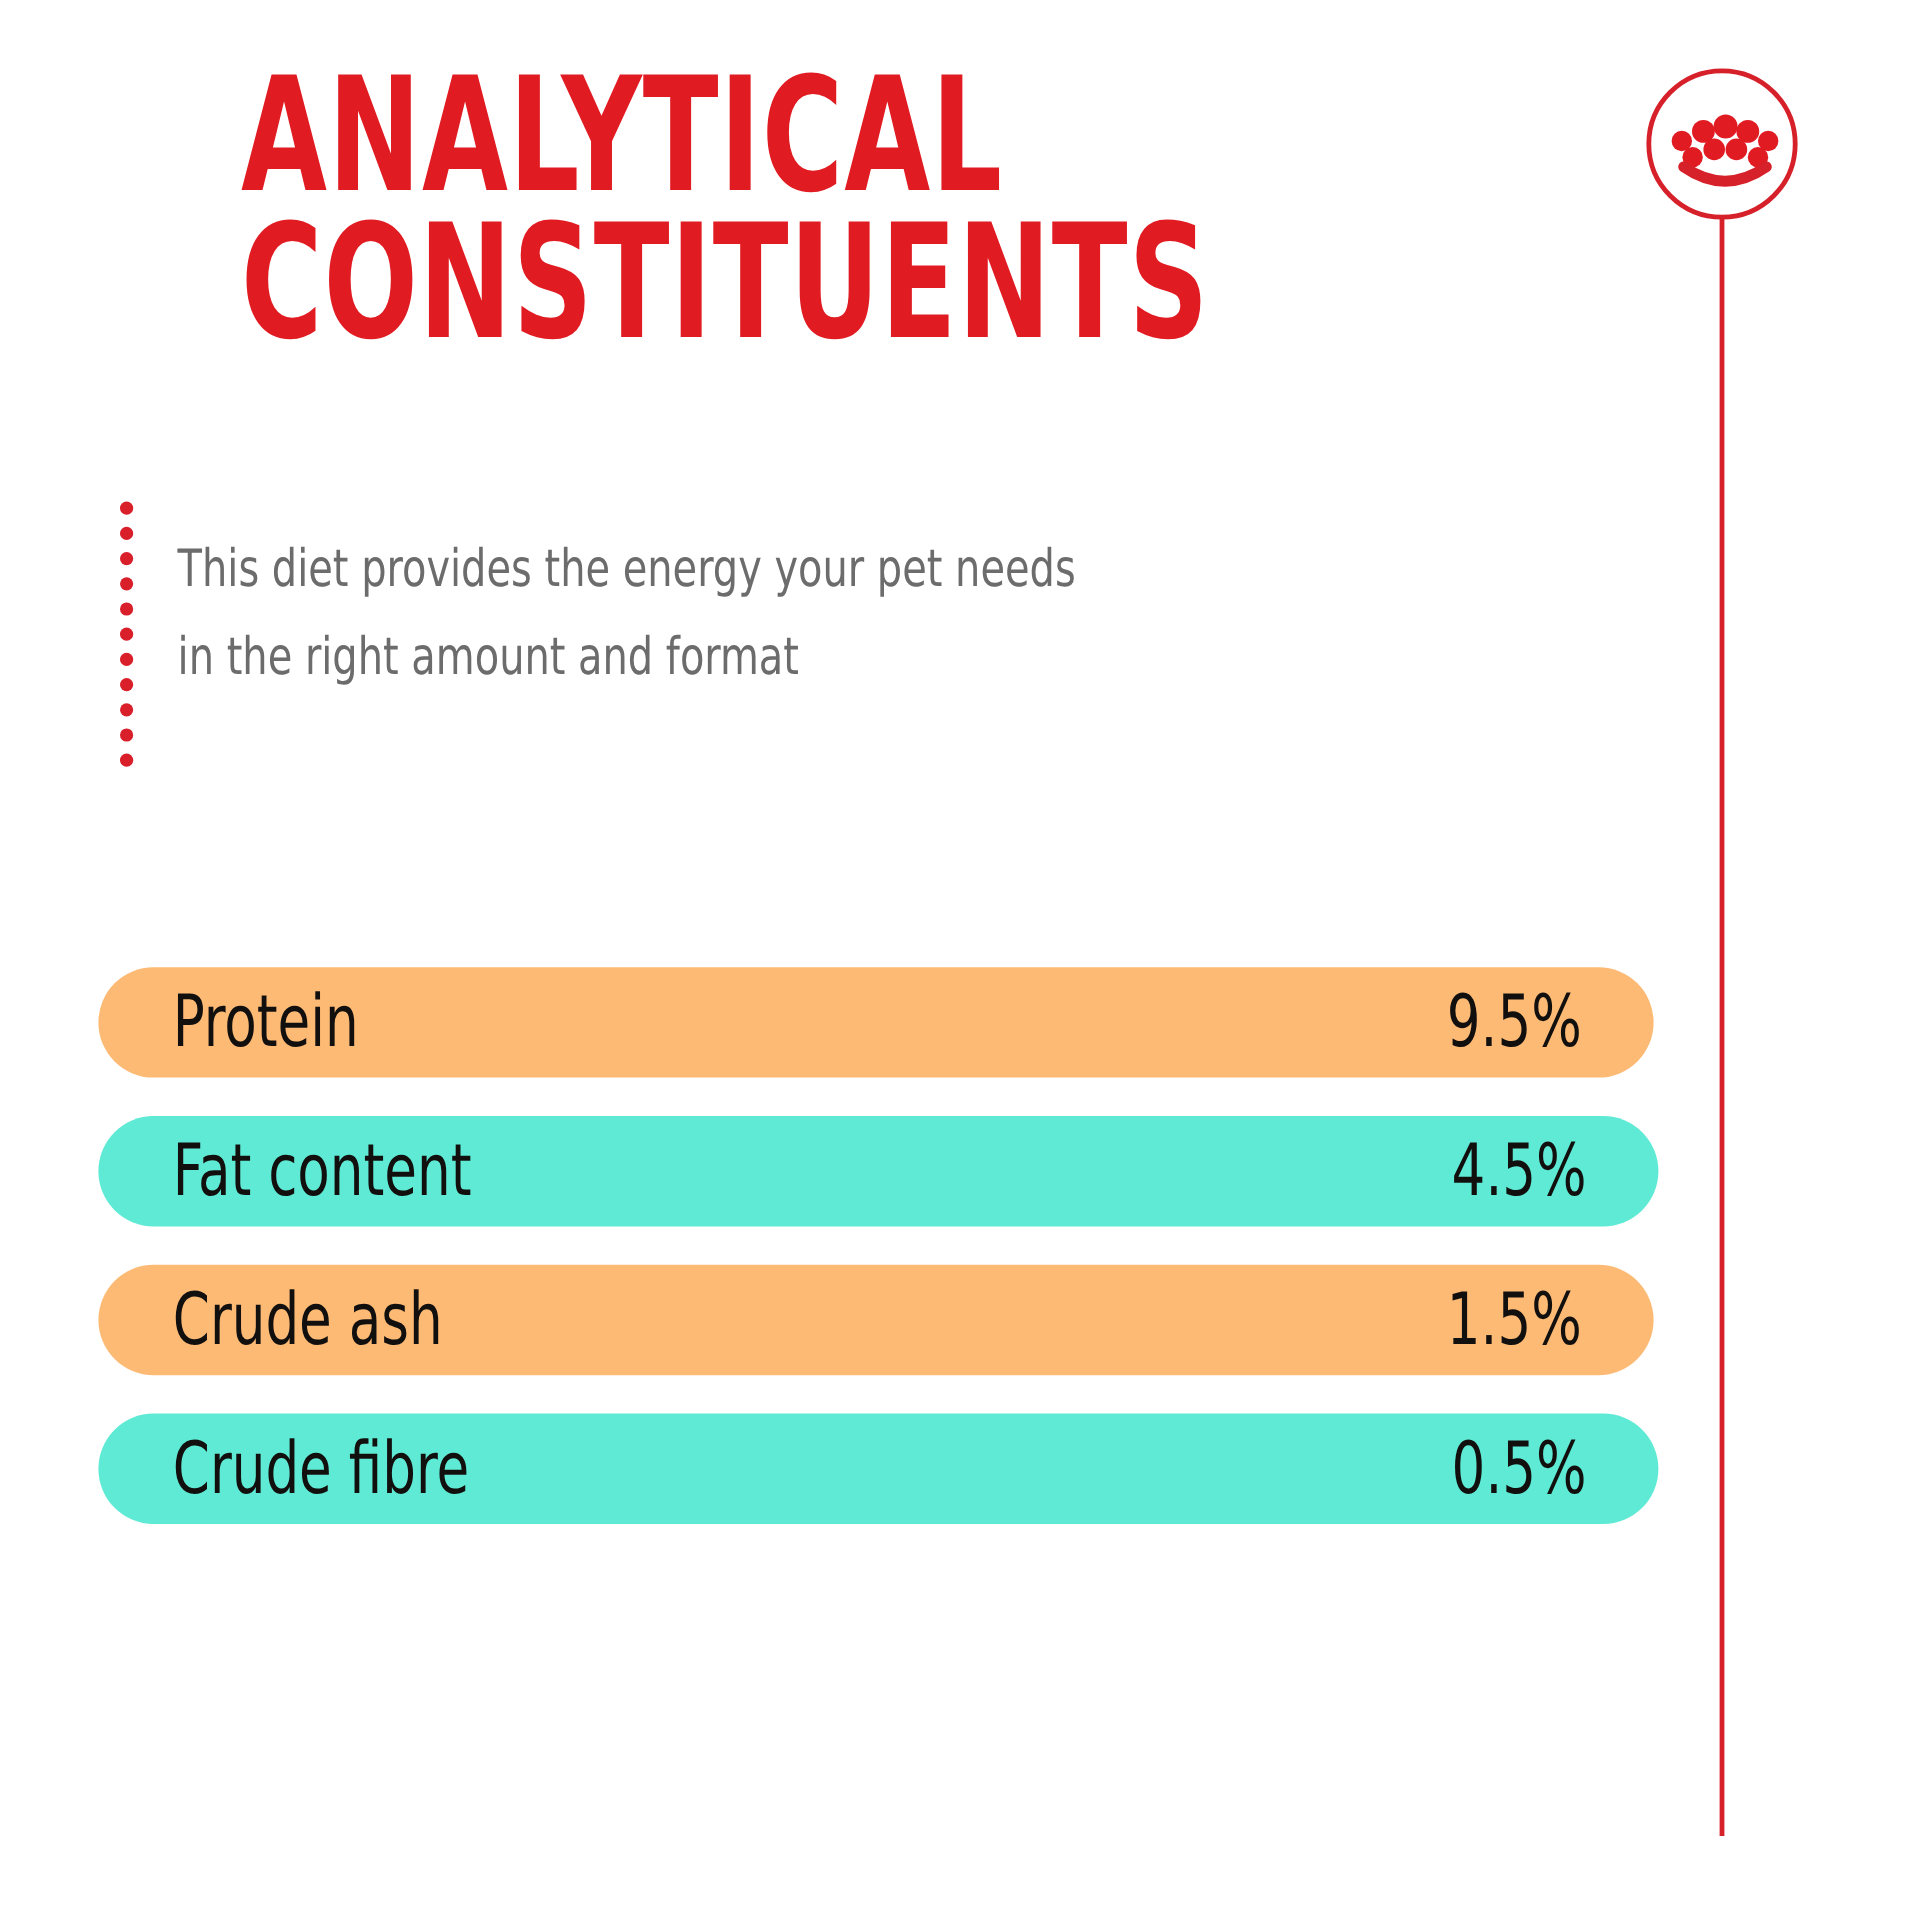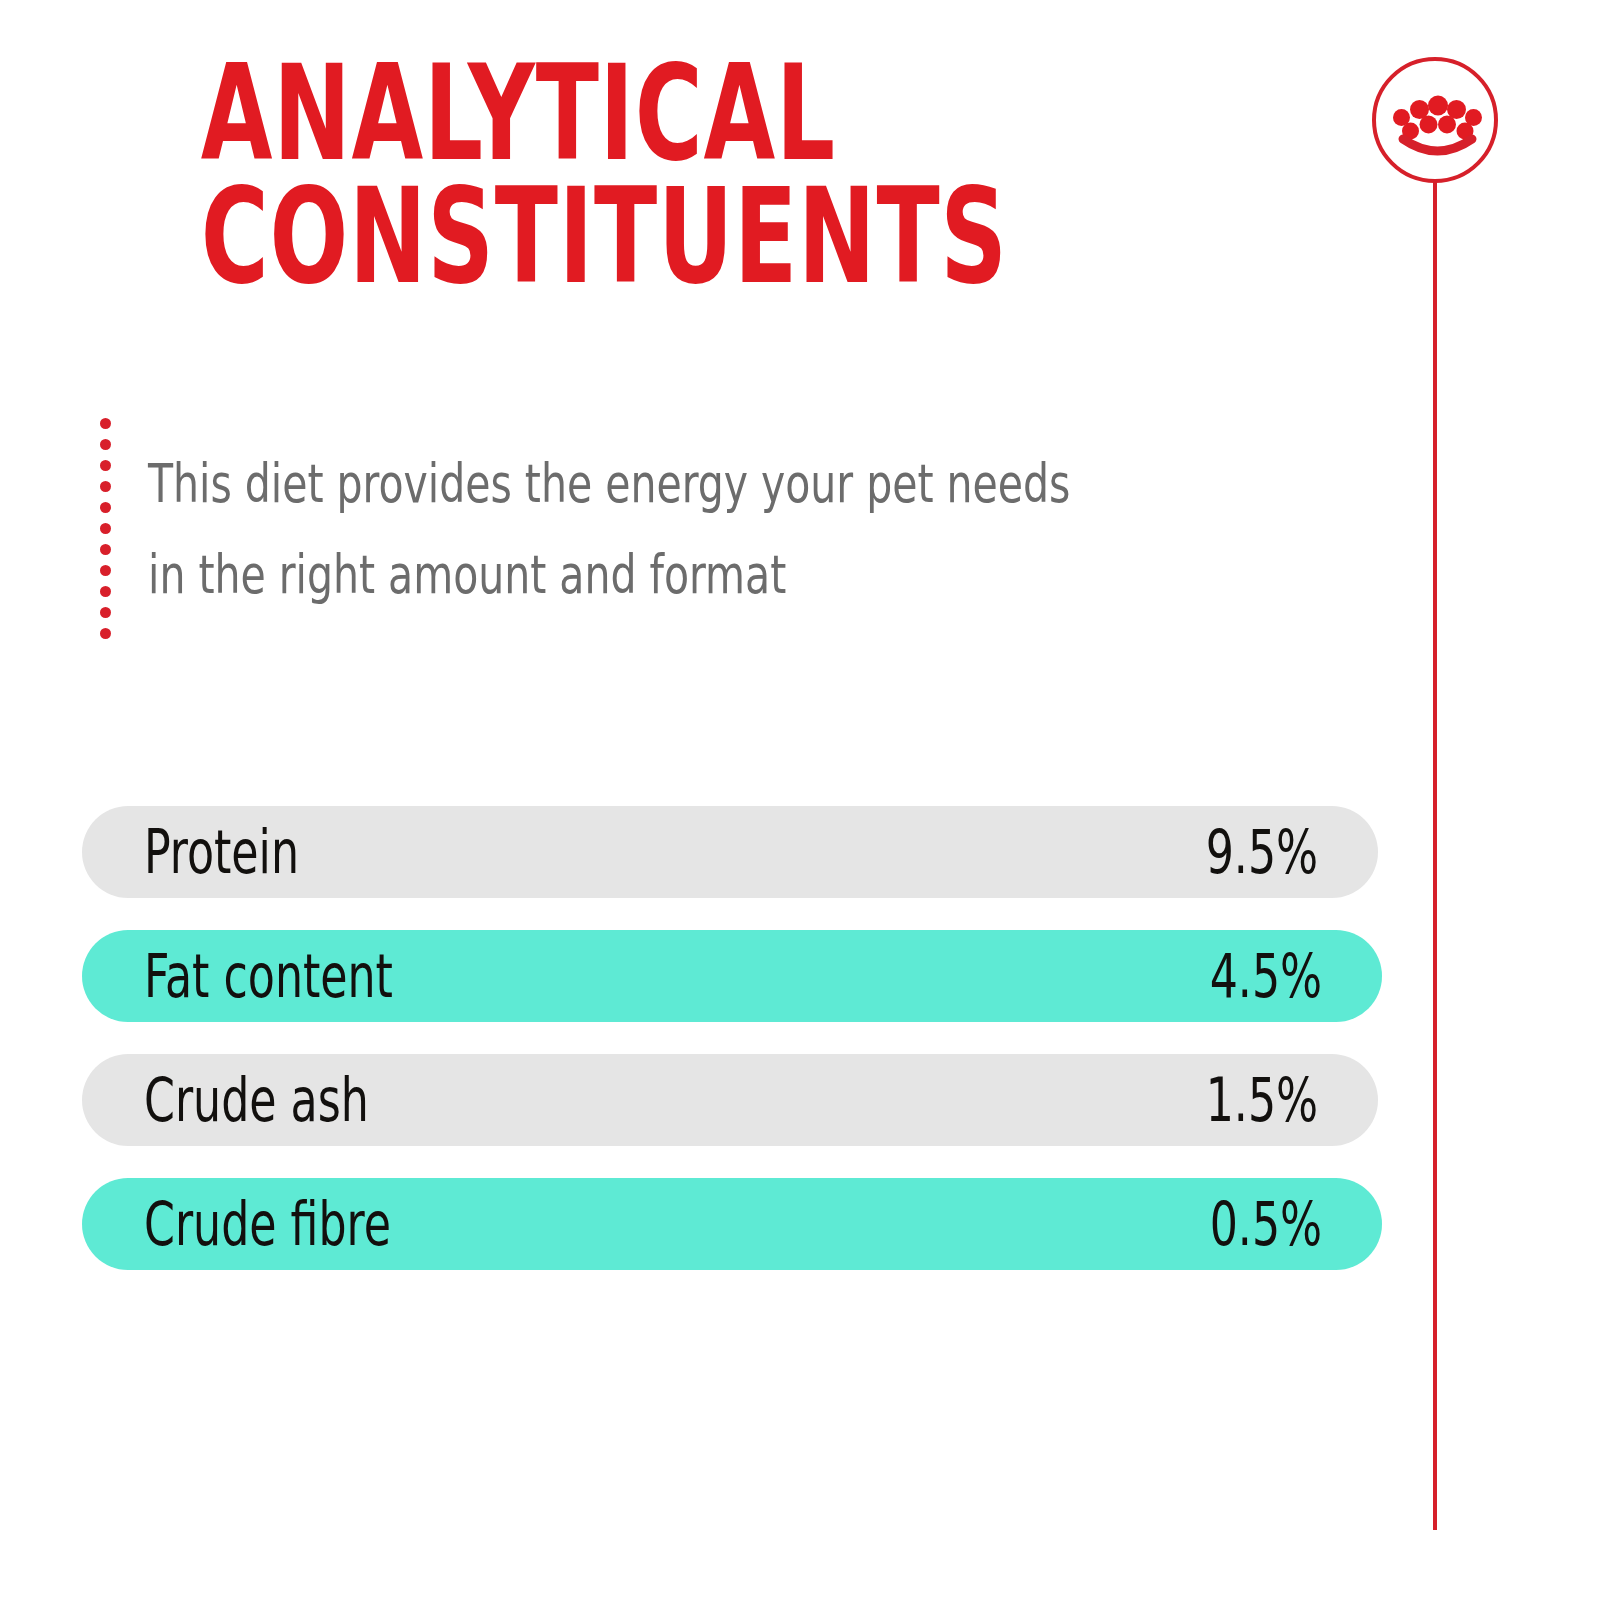--- a/index.html
+++ b/index.html
@@ -74,21 +74,21 @@
   }
 
   
   #intro {
     position: absolute;
     left: 148px;
     top: 438px;
     width: 1120px;
     color: #6C6C6C;
     font-family: "Liberation Sans Narrow", "DejaVu Sans Condensed", "Liberation Sans", sans-serif;
-    font-size: 53px;
+    font-size: 43px;
     line-height: 1.72;
     font-weight: 400;
   }
   #intro .line {
     transform: scaleX(0.86);
     transform-origin: left center;
     white-space: nowrap;
   }
 
   
@@ -102,21 +102,21 @@
     position: relative;
     height: 92px;
     border-radius: 46px;
     margin-bottom: 32px;
     display: flex;
     align-items: center;
     justify-content: space-between;
     padding: 0 60px 0 62px;
     box-sizing: border-box;
   }
-  .pill.shade-dark  { background: #e5e5e5; width: 1296px; text-align: center; }
+  .pill.shade-dark  { background: #fdba74; width: 1296px; text-align: center; }
   .pill.shade-light { background: #5eead4; width: 1300px; }
 
   .pill .label,
   .pill .value {
     color: #12100E;
     font-family: "Liberation Sans Narrow", "DejaVu Sans Condensed", "Liberation Sans", sans-serif;
     font-size: 60px;
     line-height: 1;
     font-weight: 400;
     transform: scaleX(0.82);

